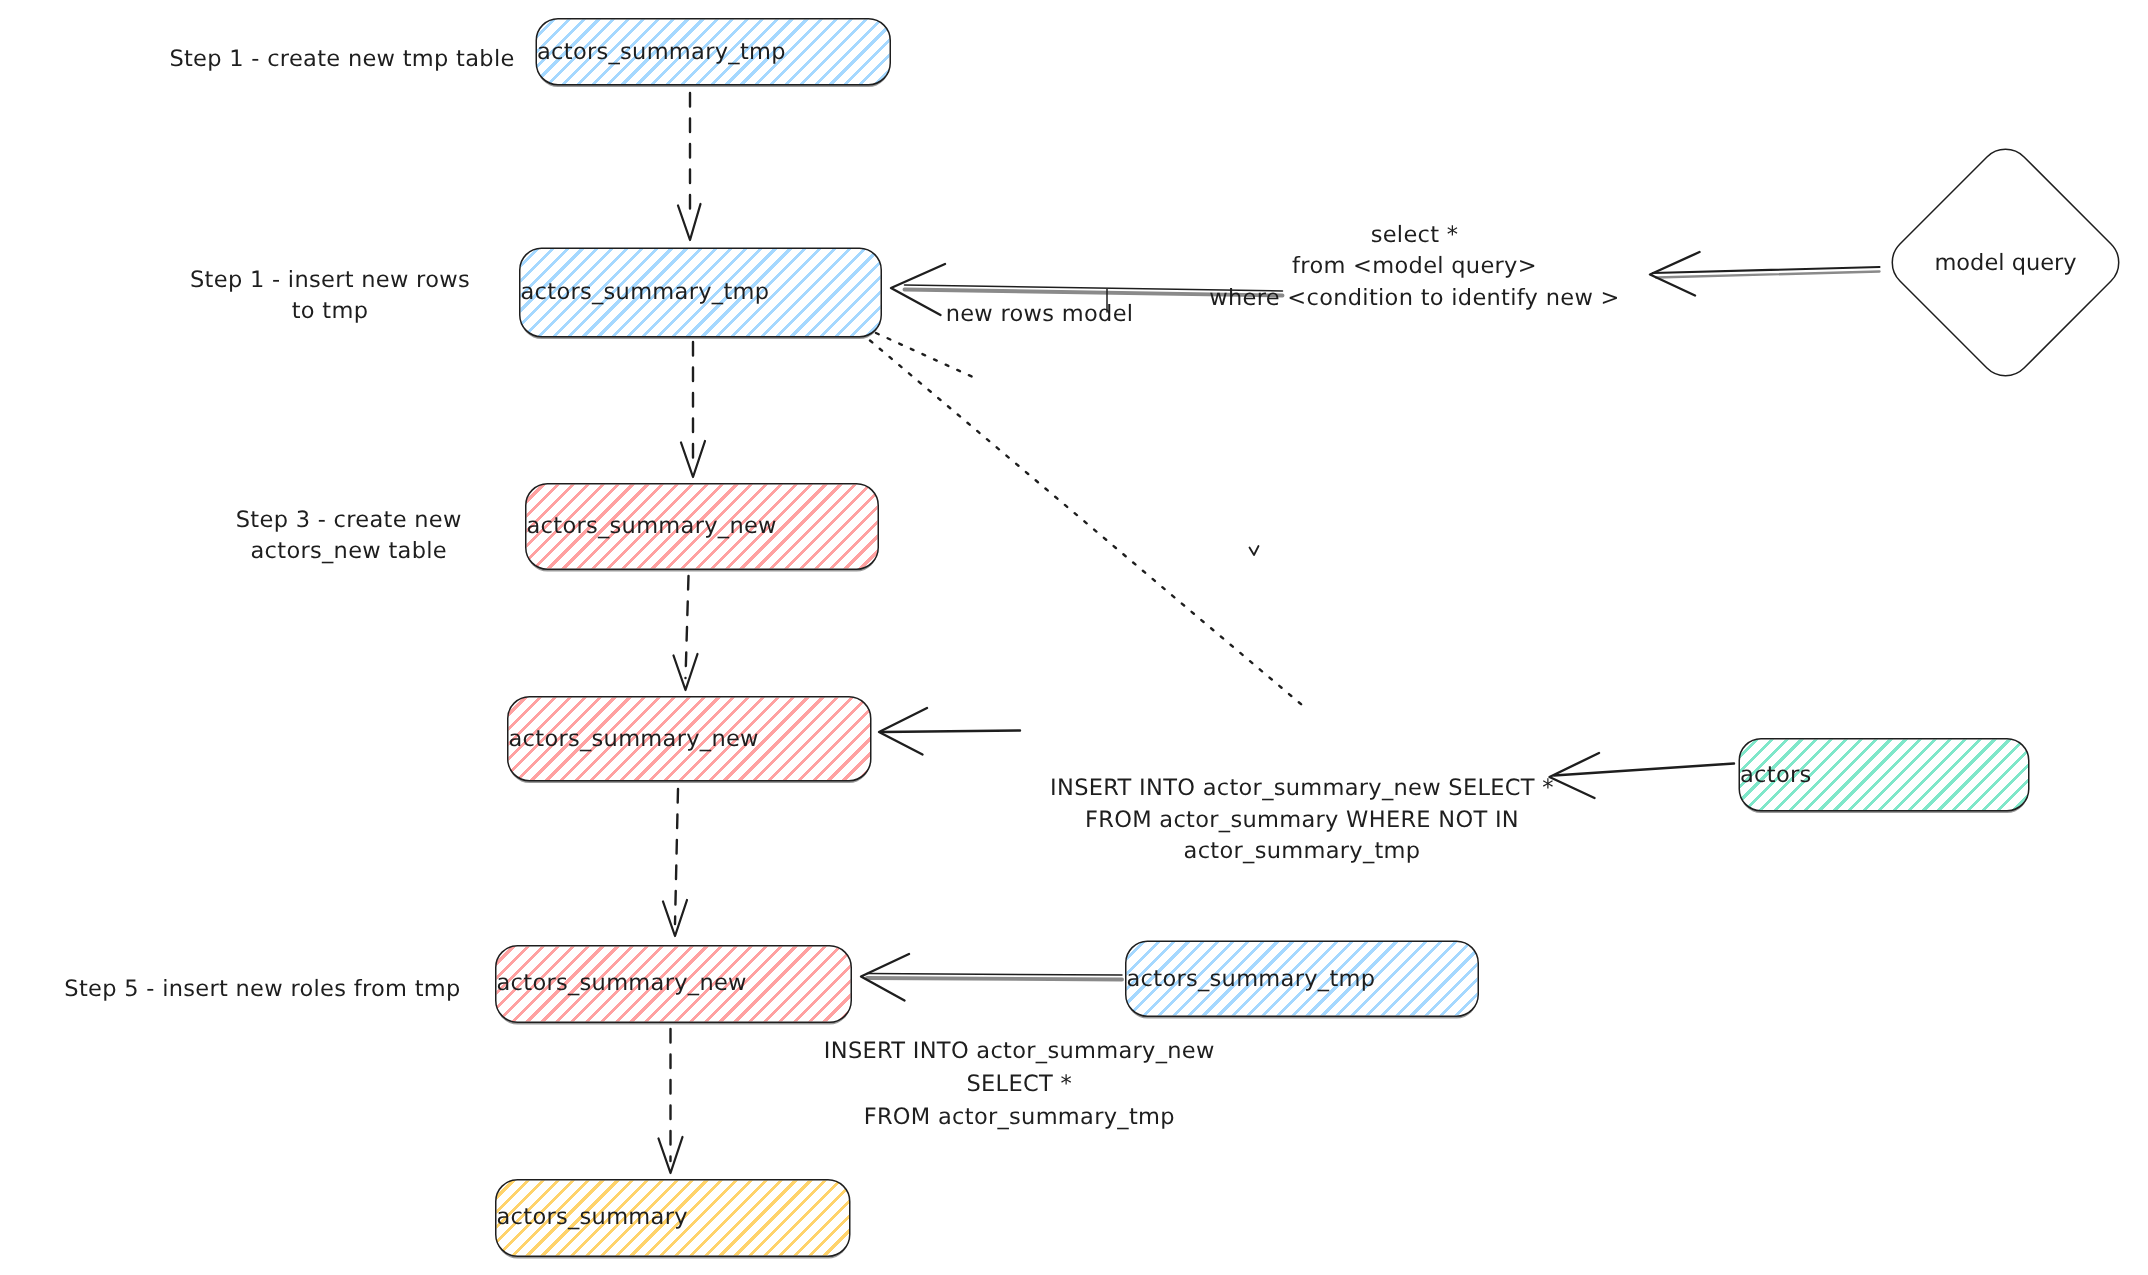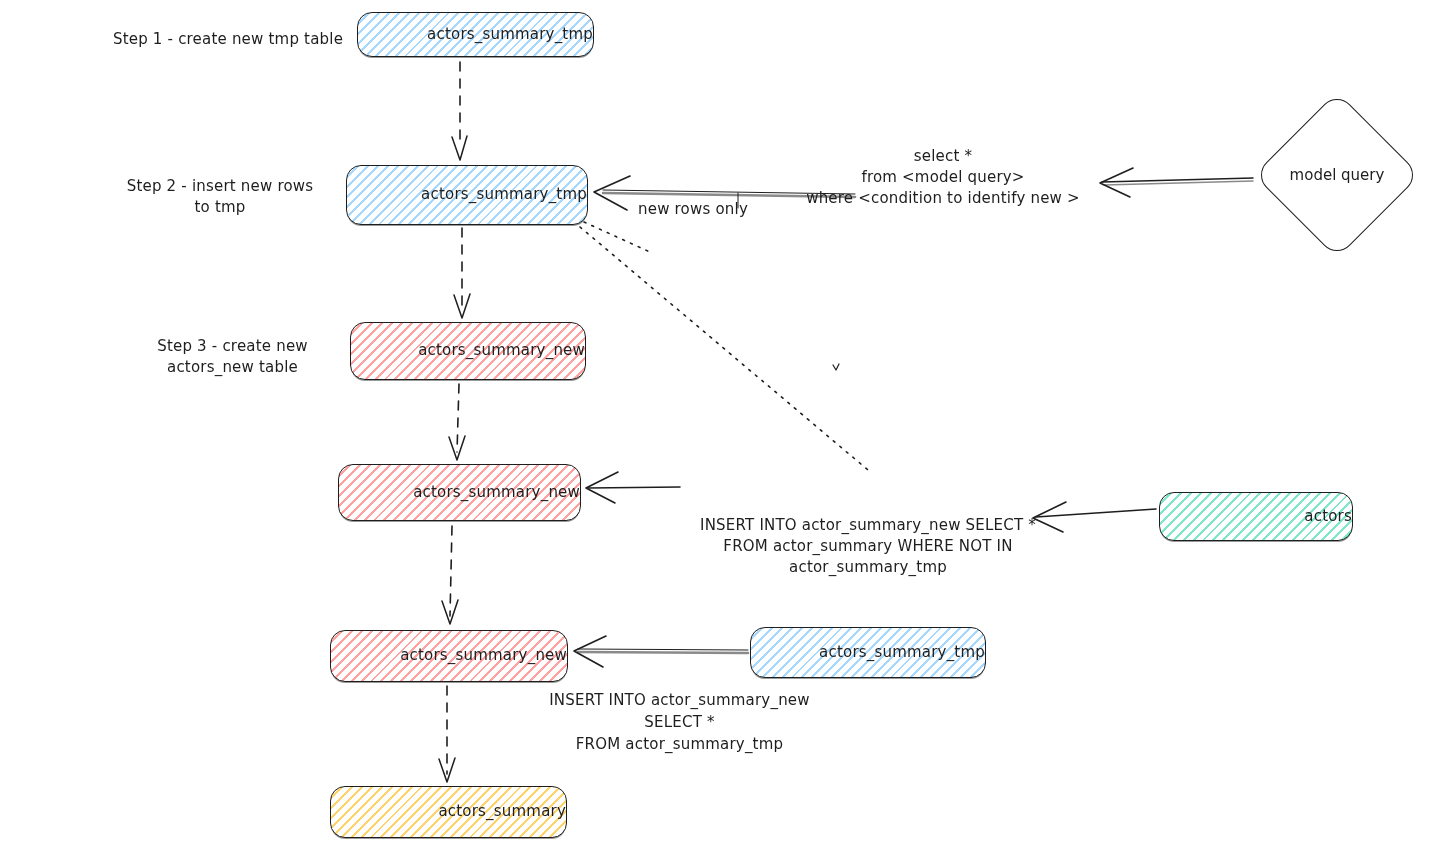--- a/index.html
+++ b/index.html
@@ -8,21 +8,21 @@
     background:#ffffff;color:#1e1e1e;
     font-family:"DejaVu Sans", sans-serif;
     text-decoration:underline;
   }
   .layer{position:absolute;left:0;top:0;}
   .node{
     position:absolute;
     border:1.7px solid #1e1e1e;
     border-radius:15px;
     background-color:#ffffff;
-    display:flex;align-items:center;justify-content:flex-end;
+    display:flex;align-items:center;justify-content:flex-start;
     font-size:15px;letter-spacing:.2px;
     box-shadow:0 2px 0 -1px rgba(30,30,30,.45);
     box-sizing:border-box;
   }
   .node span{position:relative;top:-1px;}
   .lbl,.ann{
     position:absolute;
     font-size:15px;line-height:21px;
     text-align:center;white-space:pre-line;
     letter-spacing:.2px;
@@ -100,24 +100,25 @@
       <g>
         <path d="M580 227 L868 470" stroke-dasharray="2 6.5" stroke-width="1.6"></path>
         <path d="M584 222 L650 252" stroke-dasharray="2 6.5" stroke-width="1.6"></path>
       </g>
 
       <path d="M833 365 L836 370 L839 364" stroke-width="1.2"></path>
     </g>
   </svg>
 
   <div class="lbl" style="left:100px;top:29px;width:256px;">Step 1 - create new tmp table</div>
-  <div class="lbl" style="left:95px;top:176px;width:250px;">Step 2 - insert new rows
+  <div class="lbl" style="left:95px;top:176px;width:250px;">Step 1 - insert new rows
 to tmp</div>
   <div class="lbl" style="left:110px;top:336px;width:245px;">Step 3 - create new
 actors_new table</div>
+  <div class="lbl" style="left:32px;top:649px;width:286px;">Step 5 - insert new roles from tmp</div>
 
   <div class="node" style="left: 357px; top: 12px; width: 237px; height: 45px; background-image: repeating-linear-gradient(135deg, rgb(165, 216, 255) 0px, rgb(165, 216, 255) 2px, rgba(0, 0, 0, 0) 2px, rgba(0, 0, 0, 0) 7px);">
       <span>actors_summary_tmp</span>
     </div>
   <div class="node" style="left: 346px; top: 165px; width: 242px; height: 60px; background-image: repeating-linear-gradient(135deg, rgb(165, 216, 255) 0px, rgb(165, 216, 255) 2px, rgba(0, 0, 0, 0) 2px, rgba(0, 0, 0, 0) 7px);">
       <span>actors_summary_tmp</span>
     </div>
   <div class="node" style="left: 350px; top: 322px; width: 236px; height: 58px; background-image: repeating-linear-gradient(135deg, rgb(255, 161, 161) 0px, rgb(255, 161, 161) 2px, rgba(0, 0, 0, 0) 2px, rgba(0, 0, 0, 0) 7px);">
       <span>actors_summary_new</span>
     </div>
@@ -137,21 +138,21 @@
   <div class="node" style="left: 1159px; top: 492px; width: 194px; height: 49px; background-image: repeating-linear-gradient(135deg, rgb(127, 231, 201) 0px, rgb(127, 231, 201) 2px, rgba(0, 0, 0, 0) 2px, rgba(0, 0, 0, 0) 7px);">
       <span>actors</span>
     </div>
 
   <div class="diamond" style="left:1278px;top:116px;"></div>
   <div class="diamond-lbl" style="left:1277px;top:166px;width:120px;">model query</div>
 
   <div class="ann" style="left:790px;top:146px;width:306px;">select *
 from &lt;model query&gt;
 where &lt;condition to identify new &gt;</div>
-  <div class="ann" style="left:628px;top:199px;width:130px;">new rows only</div>
+  <div class="ann" style="left:628px;top:199px;width:130px;">new rows model</div>
   <div class="ann" style="left:678px;top:486px;width:380px;margin-top:29px;">INSERT INTO actor_summary_new SELECT *
 FROM actor_summary WHERE NOT IN
 actor_summary_tmp</div>
   <div class="ann" style="left:537px;top:689px;width:285px;line-height:22px;">INSERT INTO actor_summary_new
 SELECT *
 FROM actor_summary_tmp</div>
 
 </div>
 
 </body></html>

